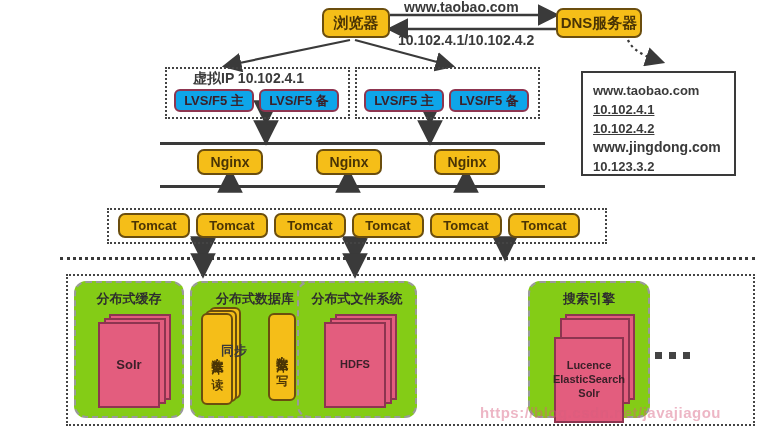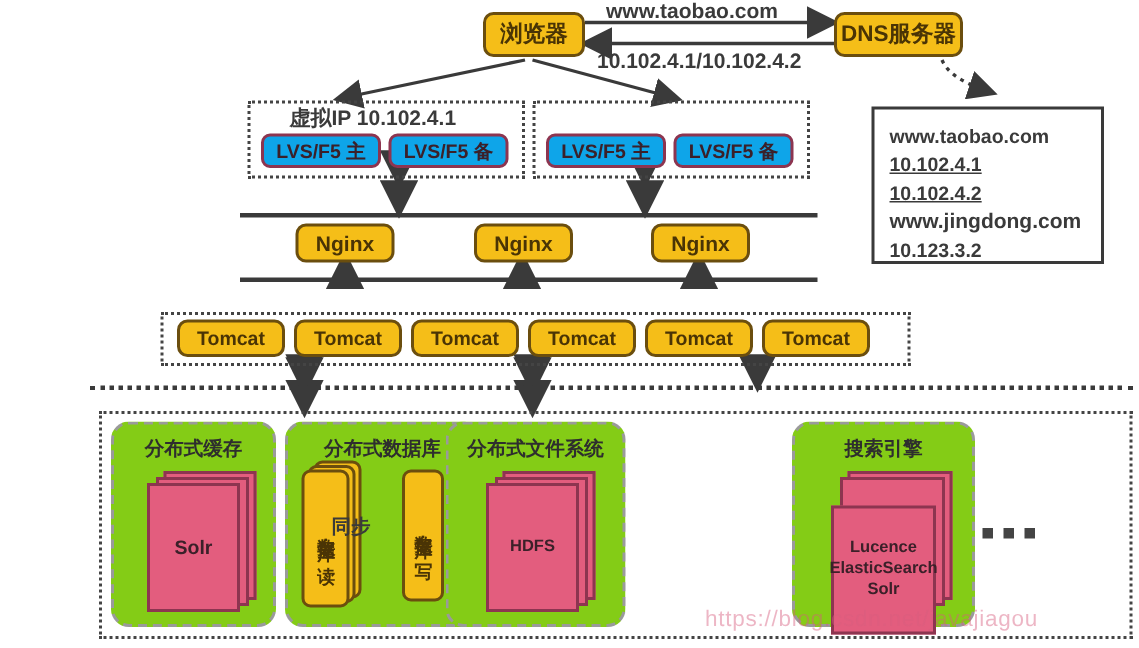--- a/index.html
+++ b/index.html
@@ -50,22 +50,22 @@
 
   
   .stack{position:relative;}
   .stack .sheet{position:absolute;border:2px solid #8d3550;background:#E35D7E;}
   .stack .sheet.gold-sheet{border-color:#6b4e0e;background:#F5BE18;border-radius:6px;}
   .stack .front{position:absolute;display:flex;align-items:center;justify-content:center;
        text-align:center;font-weight:bold;color:#3b2029;line-height:1.25;}
 
   .vtext{writing-mode:vertical-rl;text-orientation:upright;letter-spacing:1px;}
 
-  .watermark{position:absolute;color:rgba(214,94,126,0.45);font-weight:normal;
-     font-size:15px;white-space:nowrap;letter-spacing:.5px;}
+  .watermark{position:absolute;color:rgba(214,94,126,0.45);font-weight:bold;
+     font-size:15px;white-space:nowrap;letter-spacing:.5px;margin-left:10px;}
 
   .dots3{position:absolute;display:flex;gap:7px;}
   .dots3 i{display:block;width:7px;height:7px;background:#444;}
 
   .panel-title{position:absolute;width:100%;text-align:center;font-weight:bold;color:#2e2e2e;}
 
   svg.overlay{position:absolute;left:0;top:0;width:759px;height:432px;pointer-events:none;}
 </style>
 </head>
 <body>

